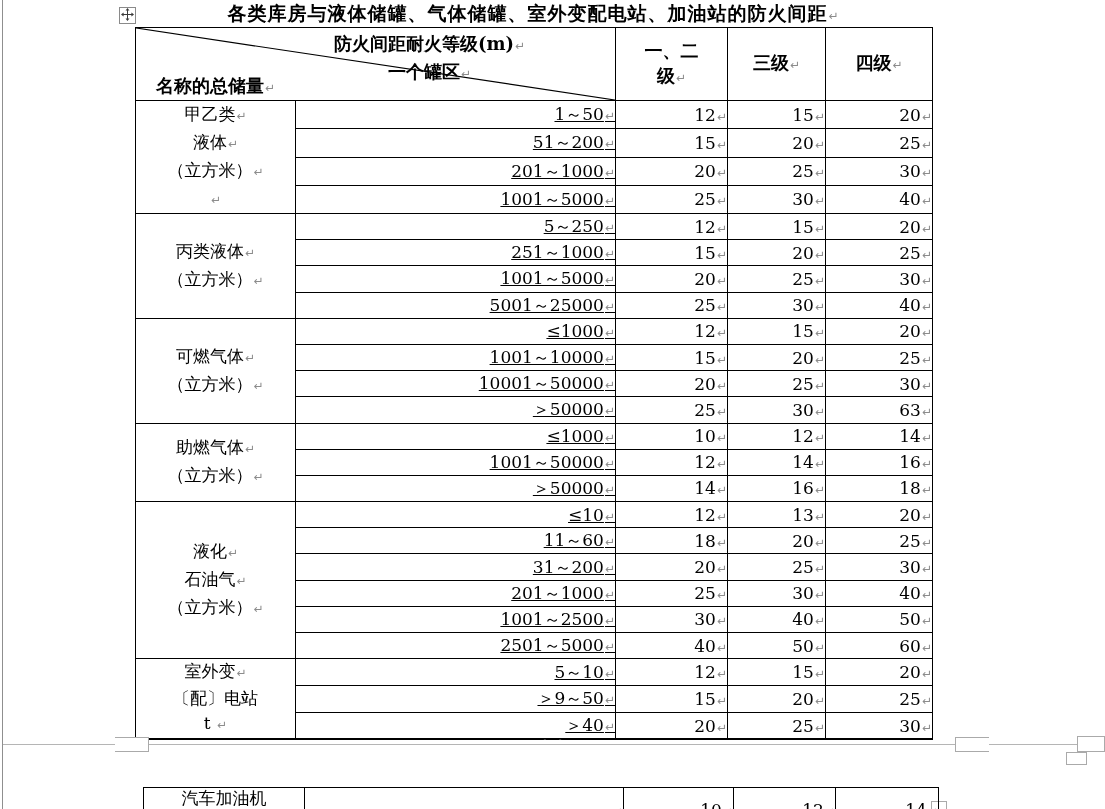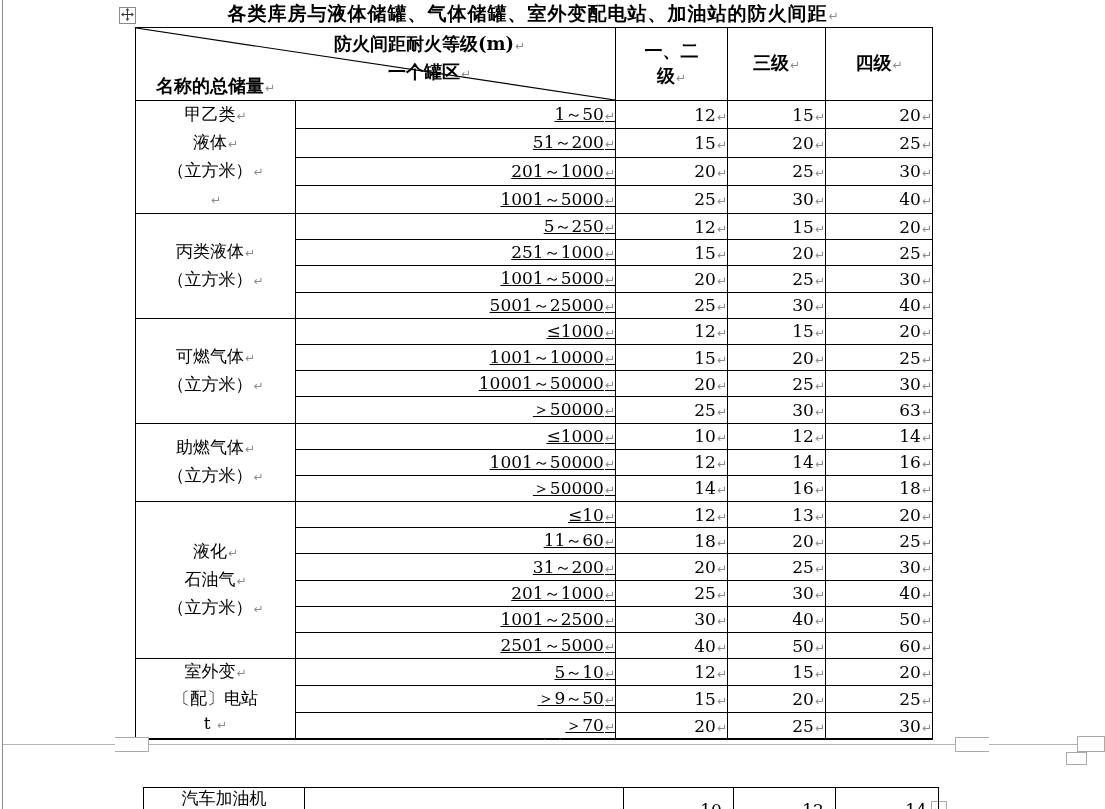--- a/index.html
+++ b/index.html
@@ -263,21 +263,21 @@
       <td class="val"><span>15</span><span class="pm">↵</span></td>
       <td class="val"><span>20</span><span class="pm">↵</span></td>
     </tr>
     <tr class="brow">
       <td class="range"><span>＞9～50</span><span class="pm">↵</span></td>
       <td class="val"><span>15</span><span class="pm">↵</span></td>
       <td class="val"><span>20</span><span class="pm">↵</span></td>
       <td class="val"><span>25</span><span class="pm">↵</span></td>
     </tr>
     <tr class="brow">
-      <td class="range"><span>＞70</span><span class="pm">↵</span></td>
+      <td class="range"><span>＞40</span><span class="pm">↵</span></td>
       <td class="val"><span>20</span><span class="pm">↵</span></td>
       <td class="val"><span>25</span><span class="pm">↵</span></td>
       <td class="val"><span>30</span><span class="pm">↵</span></td>
     </tr>
   </tbody>
     </table>
 
   <div class="page-sep"></div>
   <div class="footer-num">- -</div>
   <div class="corner-mark cm-left"></div>

